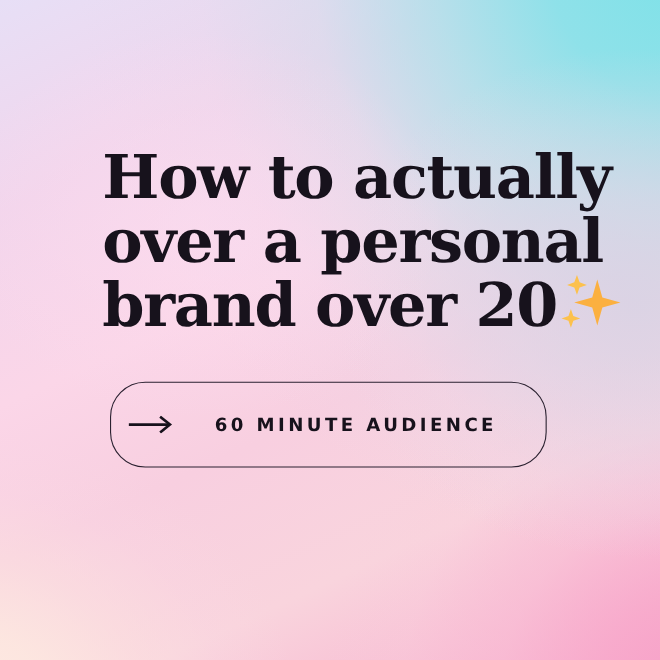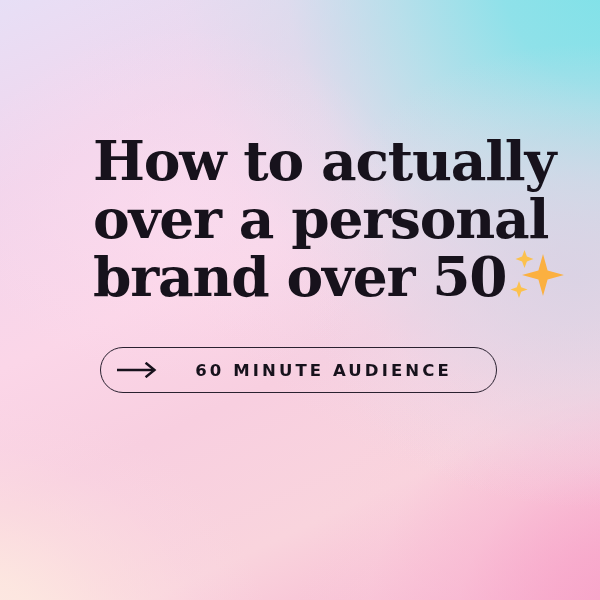--- a/index.html
+++ b/index.html
@@ -122,21 +122,21 @@
     position: absolute;
     left: 0;
     top: 2px;
   }
 
   .cta-button {
     position: absolute;
     left: 100px;
     top: 347px;
     width: 397px;
-    height: 46px;
+    height: 78px;
     box-sizing: border-box;
     border: 1.6px solid #2a2130;
     border-radius: 32px;
     display: flex;
     align-items: center;
     background: transparent;
   }
   .cta-arrow {
     flex: 0 0 auto;
     width: 52px;
@@ -173,21 +173,21 @@
   <div class="bg-layer bg-pinkhot"></div>
   <div class="bg-layer bg-lav"></div>
   <div class="bg-layer bg-glow"></div>
 
   <div class="content">
 
     <h1 class="headline">
       <span class="line line-1">How to actually</span>
       <span class="line line-2">over a personal</span>
       <span class="line line-3">
-        <span>brand over 50</span>
+        <span>brand over 20</span>
         <span class="sparkle-emoji">
           <svg width="62" height="56" viewBox="0 0 62 56" xmlns="http://www.w3.org/2000/svg" aria-hidden="true">
             <path d="M38 4 L42.6 20.4 L59 25 L42.6 29.6 L38 46 L33.4 29.6 L17 25 L33.4 20.4 Z" fill="#fbb040"></path>
             <path d="M19.5 0 L21.9 6.6 L28.5 9 L21.9 11.4 L19.5 18 L17.1 11.4 L10.5 9 L17.1 6.6 Z" fill="#fcc14d"></path>
             <path d="M14 31 L16.2 37.3 L22.5 39.5 L16.2 41.7 L14 48 L11.8 41.7 L5.5 39.5 L11.8 37.3 Z" fill="#fcc14d"></path>
           </svg>
         </span>
       </span>
     </h1>
 

